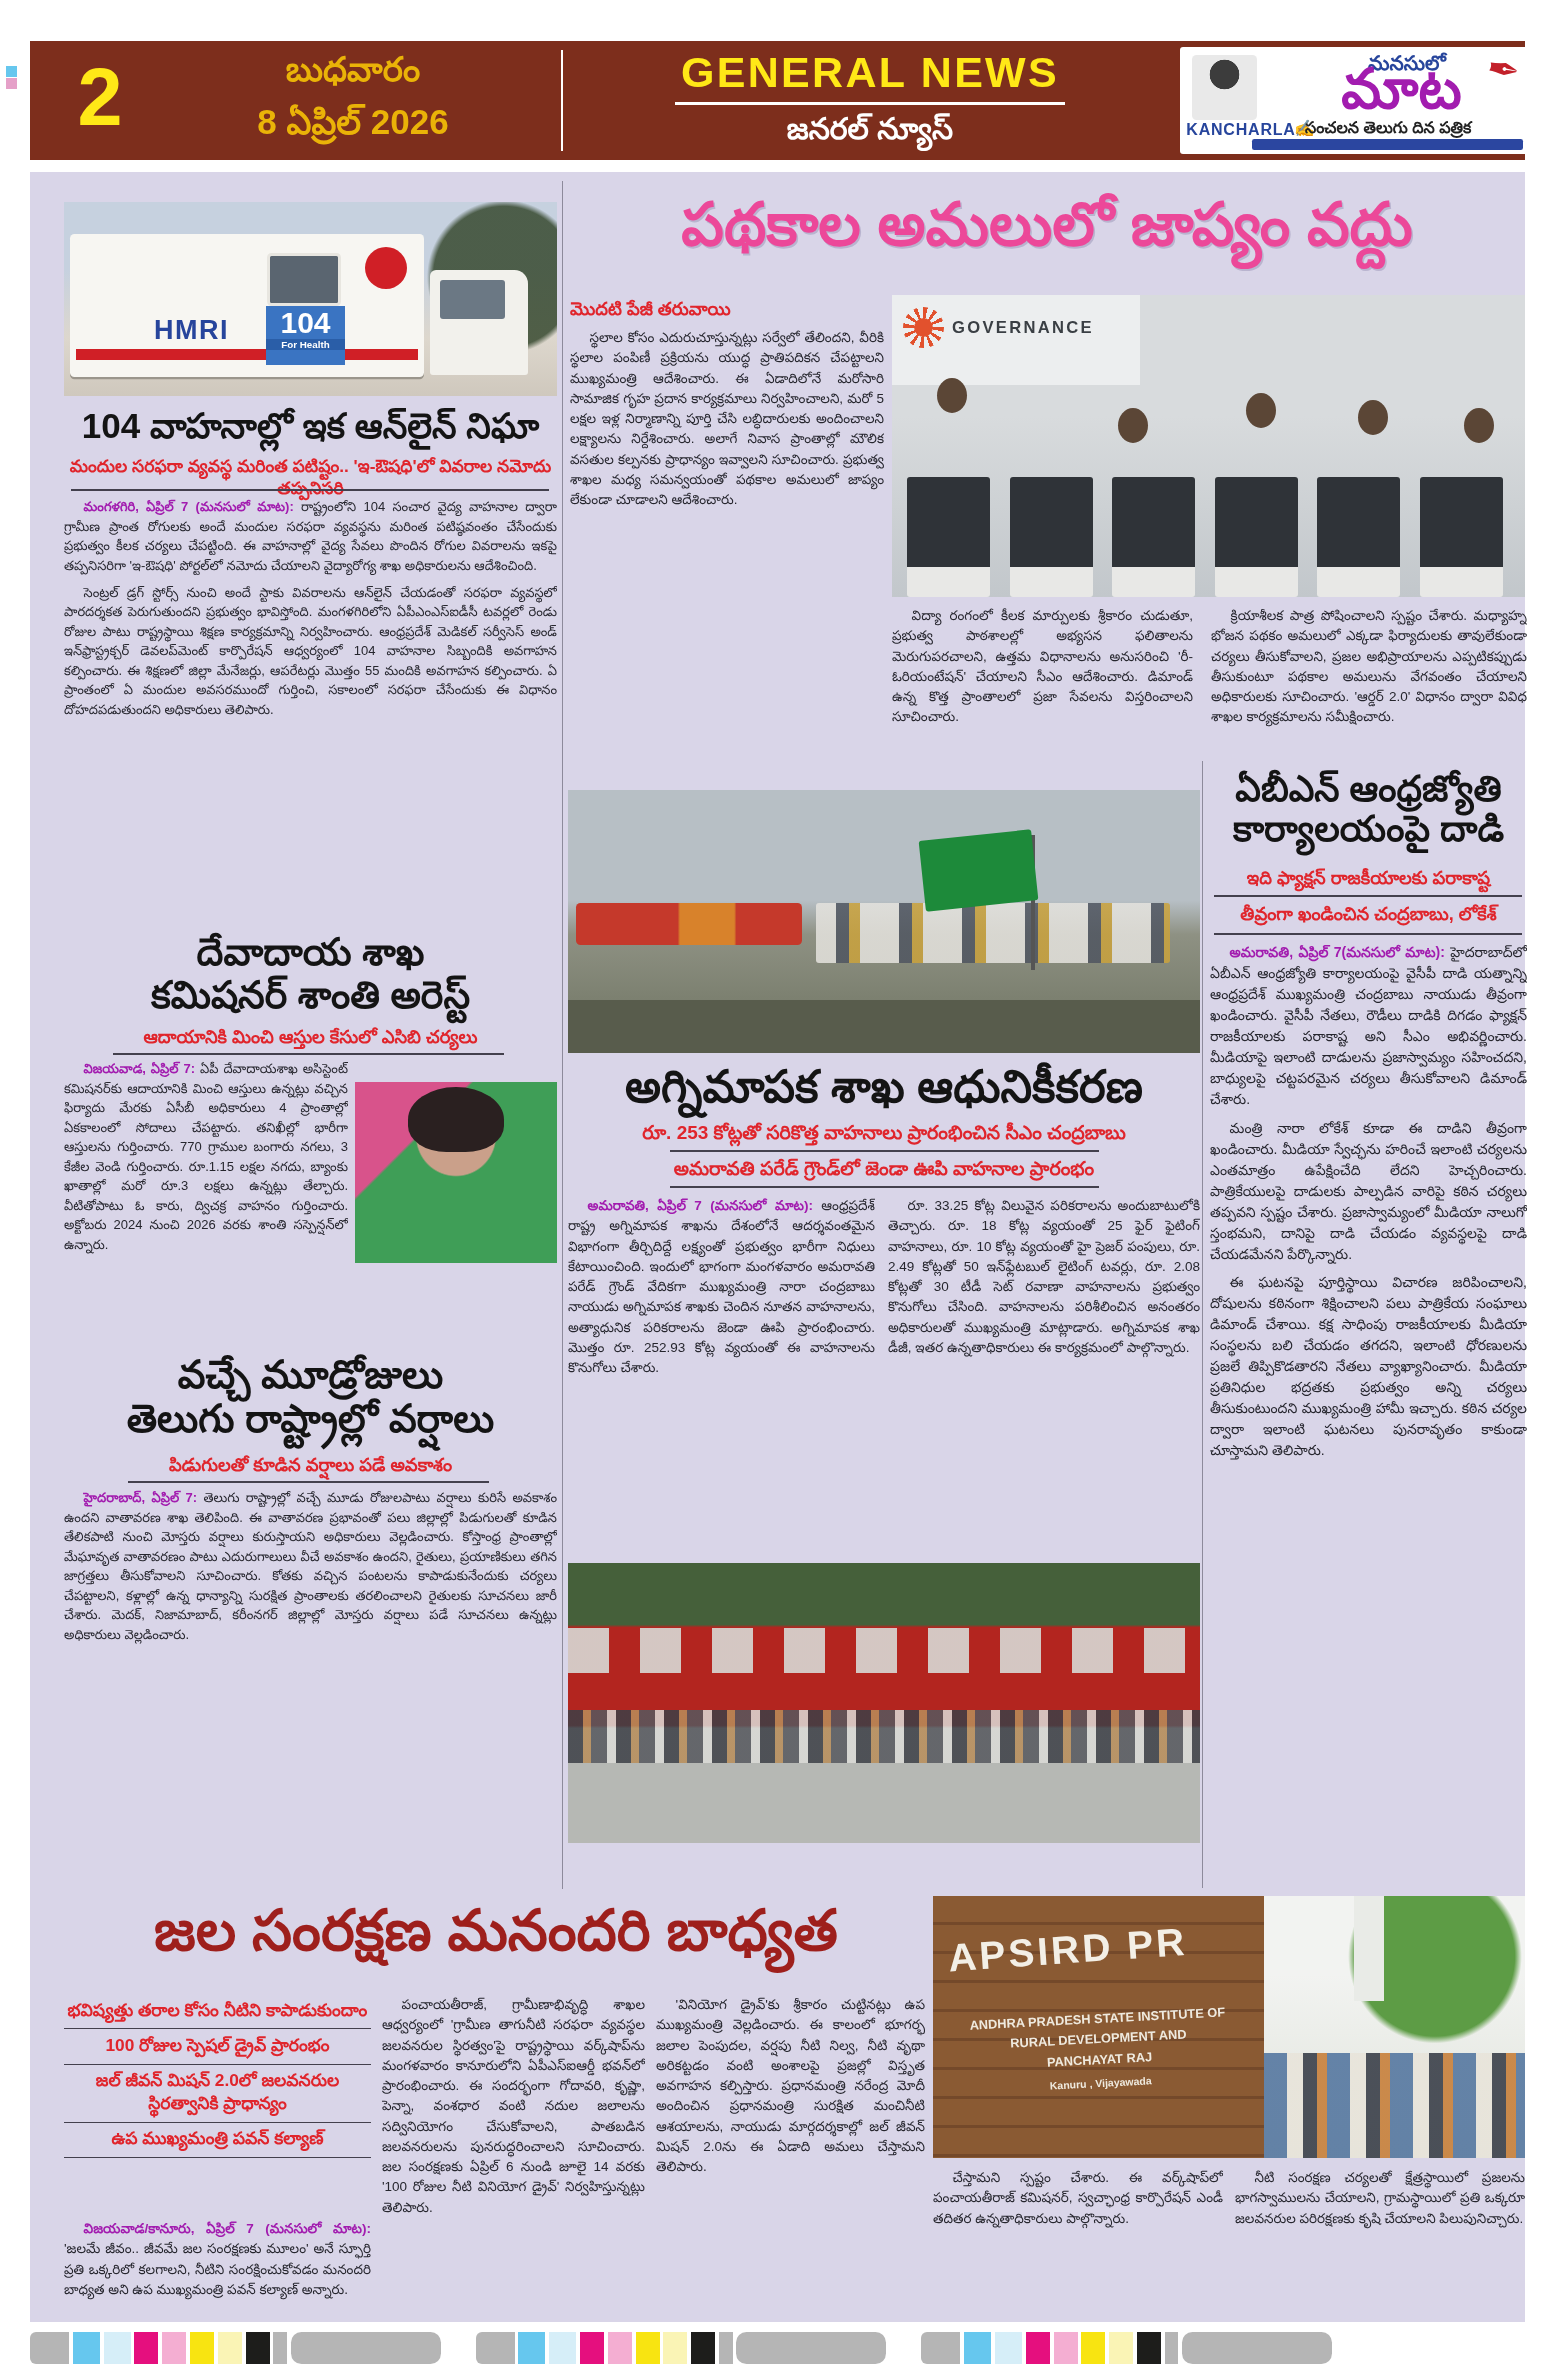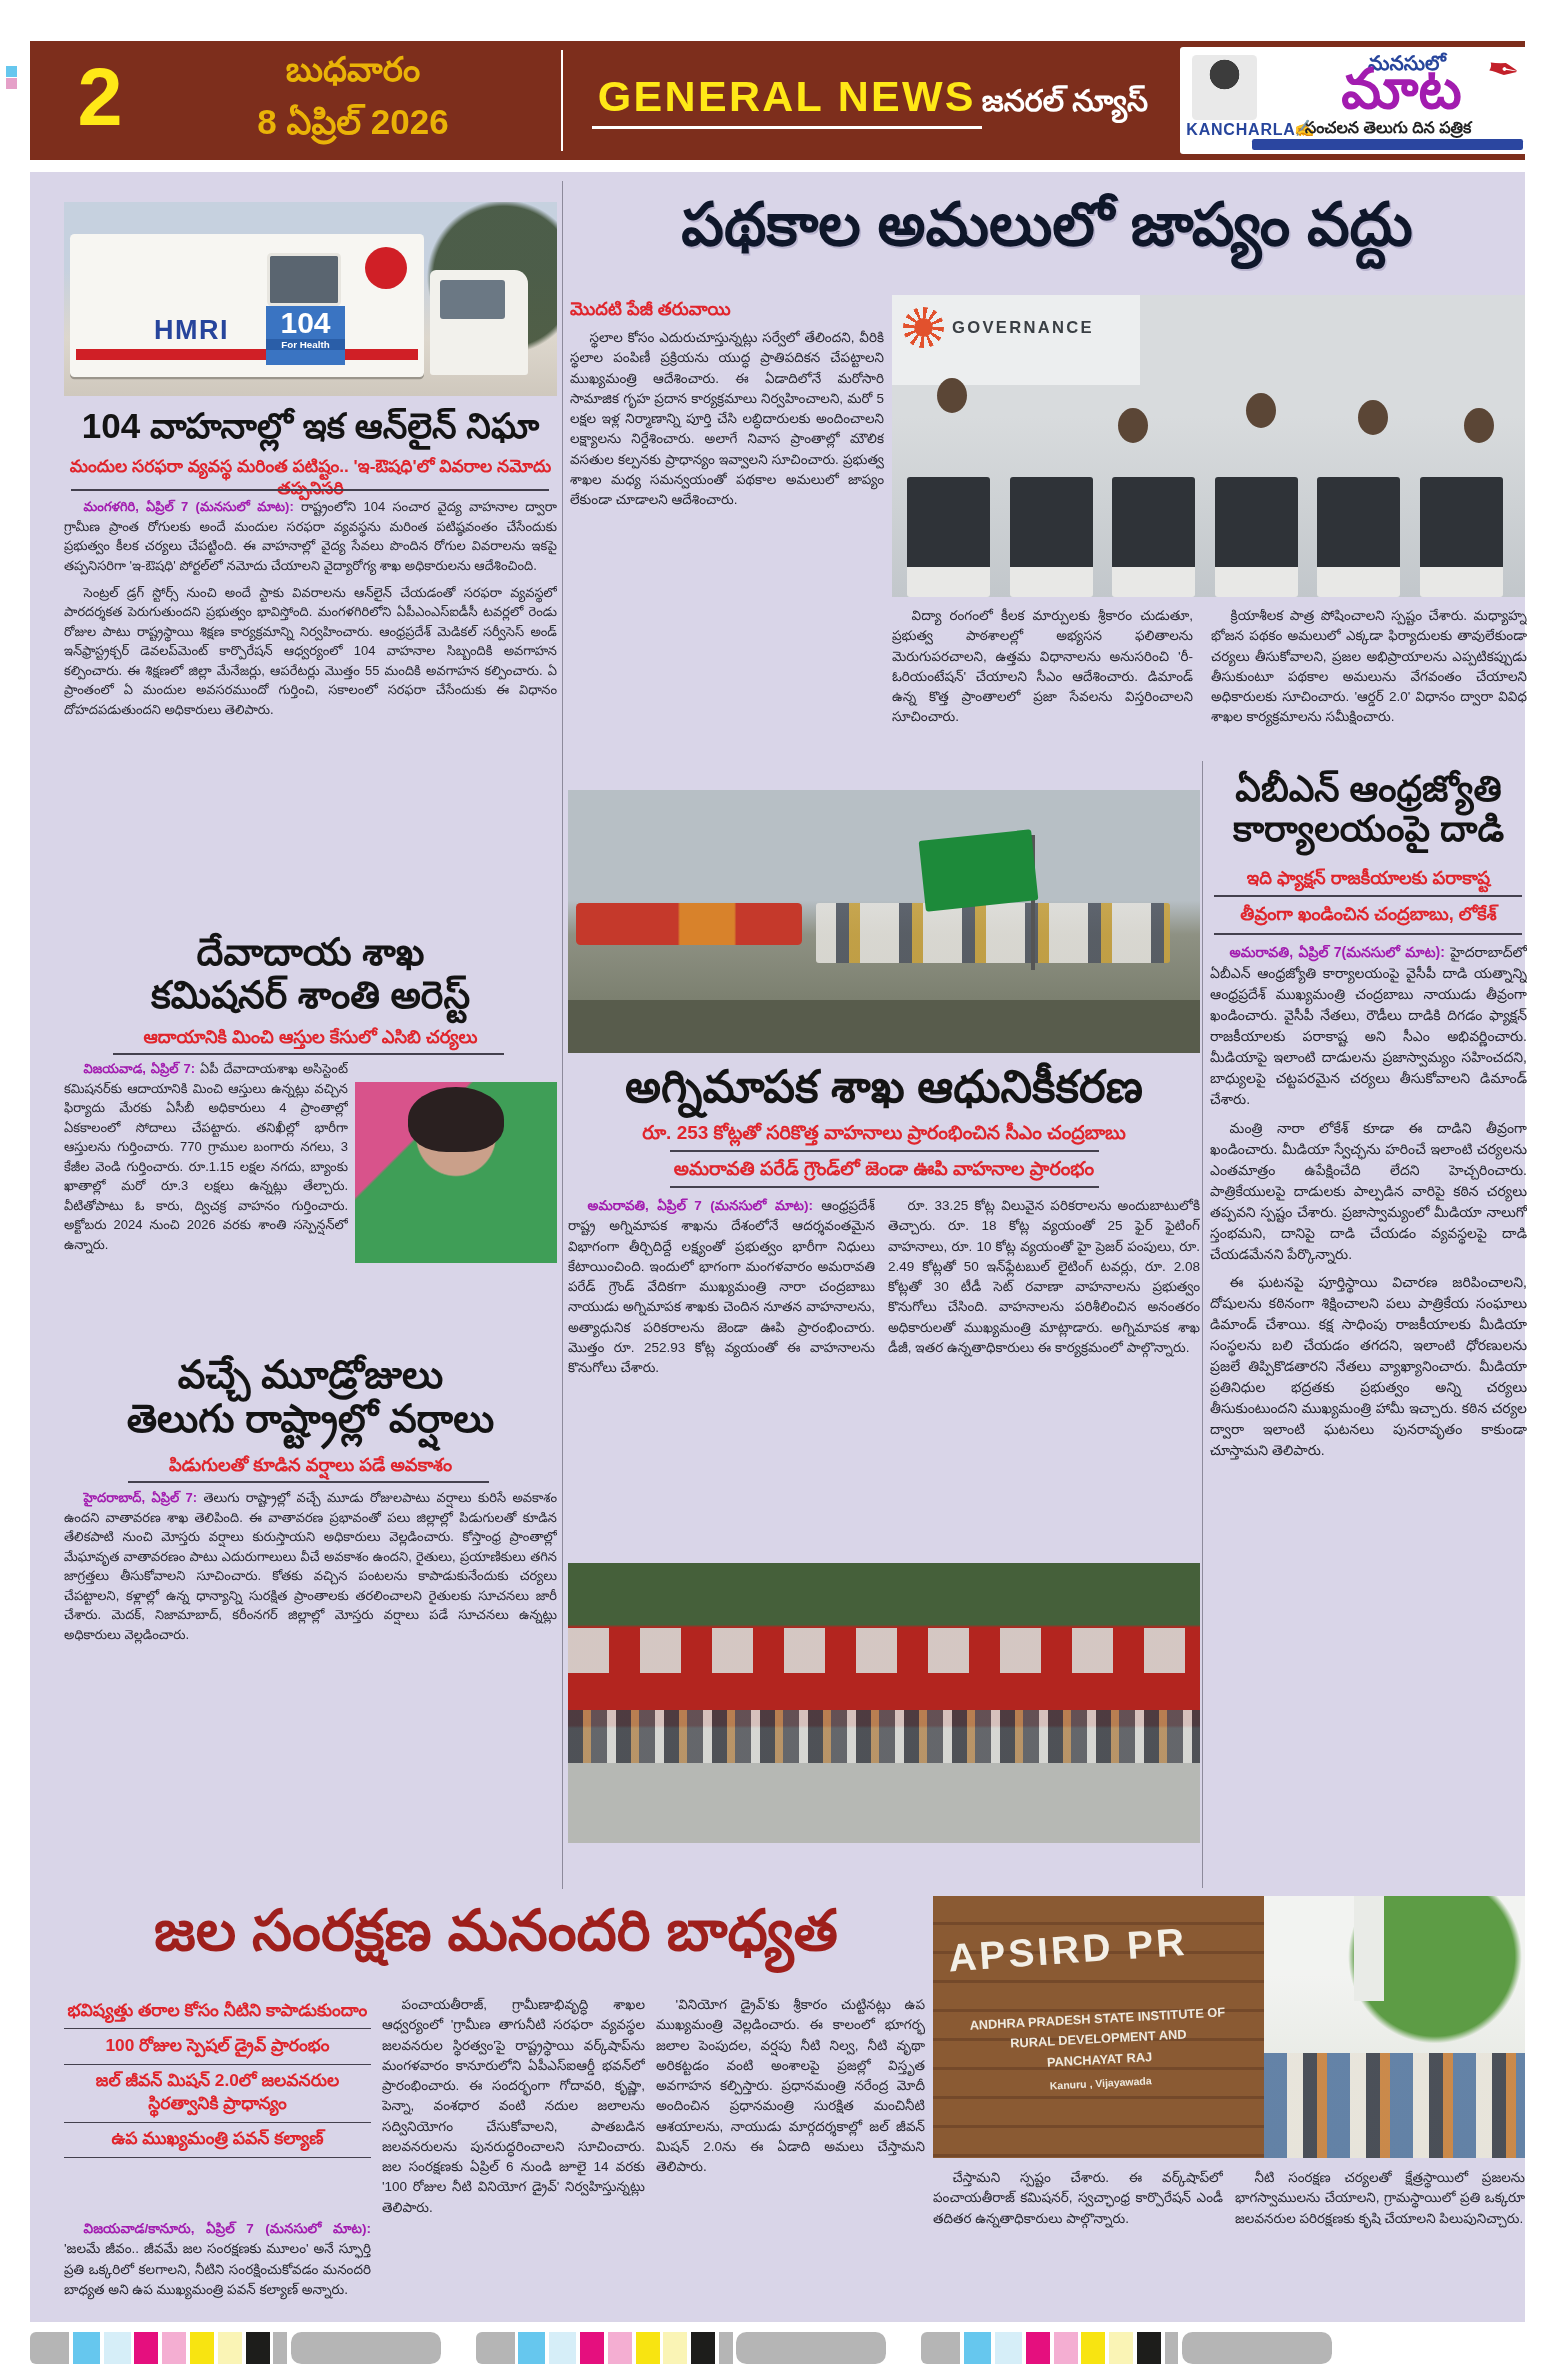--- a/index.html
+++ b/index.html
@@ -9,21 +9,21 @@
 
   
   .reg{width:10.5px;height:10.5px;}
   
   #header{left:30px;top:41px;width:1495px;height:119px;background:#7d2e1c;}
   .pagenum{left:21px;top:6px;width:98px;text-align:center;font-size:81px;font-weight:bold;color:#ffe817;line-height:1.25;}
   .daydate{left:120px;top:0;width:406px;height:119px;display:flex;flex-direction:column;justify-content:center;align-items:center;color:#eab308;font-weight:bold;}
   .daydate .l1{font-size:34px;}
   .daydate .l2{font-size:35px;margin-top:4.5px;}
   .hdr-divider{left:531px;top:9px;width:2.3px;height:101px;background:#ffffff;}
-  .hdr-center{left:539px;top:0;width:602px;height:119px;display:flex;flex-direction:row;justify-content:center;align-items:center;}
+  .hdr-center{left:539px;top:0;width:602px;height:119px;display:flex;flex-direction:column;justify-content:center;align-items:center;}
   .gen-news{font-size:43px;font-weight:bold;color:#ffe817;letter-spacing:2.3px;border-bottom:3px solid #ffffff;padding:0 6px 4.5px 6px;}
   .gen-news-te{font-size:30px;font-weight:bold;color:#ffffff;margin-top:7.5px;}
   
   #logo-box{left:1150px;top:6px;width:360px;height:107px;background:#ffffff;border-radius:3px;overflow:hidden;}
   .portrait{left:12px;top:7.5px;width:65px;height:65px;background:
       radial-gradient(circle at 50% 30%, #3c3c3c 0 26%, #e9e9e9 27% 100%);
       border-radius:4.5px;}
   .kancharla{left:4.5px;top:74px;width:113px;text-align:center;font-size:16px;font-weight:bold;color:#27459c;letter-spacing:0.8px;}
   .manasulo{left:188px;top:4.5px;font-size:20.3px;font-weight:bold;color:#27459c;}
   .maata{left:120px;top:13.5px;width:203px;text-align:center;font-size:56px;font-weight:bold;color:#a21caf;line-height:1.0;}
@@ -36,21 +36,21 @@
   .hl{font-weight:bold;color:#141414;text-align:center;line-height:1.12;}
   .sub-red{font-weight:bold;color:#e0252c;text-align:center;line-height:1.25;}
   .rule{background:#43404d;height:1.5px;}
   .body-t{font-size:13px;line-height:1.5;color:#26262e;text-align:justify;overflow:hidden;}
   .body-t p{margin:0 0 7.5px 0;text-indent:19.6px;}
   .dl{font-weight:bold;color:#a21caf;}
   .cont-label{font-weight:bold;color:#e0252c;font-size:18px;}
   .vrule{width:0.8px;background:#8d8a9b;}
 
   
-  #main-hl{left:566px;top:193px;width:962px;text-align:center;font-size:60px;font-weight:bold;color:#0f172a;line-height:1.05;text-shadow:1.5px 1.5px 0 #b9b4cf;}
+  #main-hl{left:566px;top:193px;width:962px;text-align:center;font-size:60px;font-weight:bold;color:#ec4899;line-height:1.05;text-shadow:1.5px 1.5px 0 #b9b4cf;}
 
   
   #water-hl{left:64px;top:1902px;width:864px;text-align:center;font-size:57px;font-weight:bold;color:#9e1f1c;line-height:1.0;}
 
   .point{font-weight:bold;color:#e0252c;font-size:17.3px;text-align:center;line-height:1.3;padding:4.5px 3px 7.5px 3px;border-bottom:1.5px solid #43404d;}
   .point:last-child{border-bottom:1.5px solid #43404d;}
 
   
   .photo{overflow:hidden;}
   #ph-amb{left:64px;top:202px;width:493px;height:194px;background:linear-gradient(#c6d1df 0 35%,#ddd7cd 70%,#cfc8bd 100%);}

